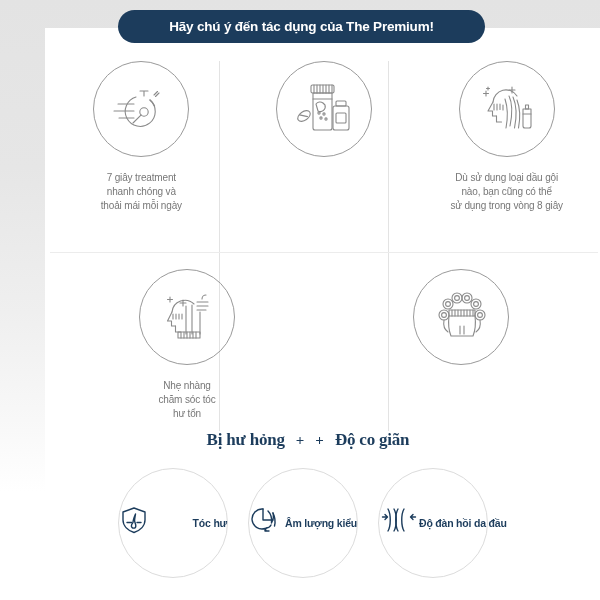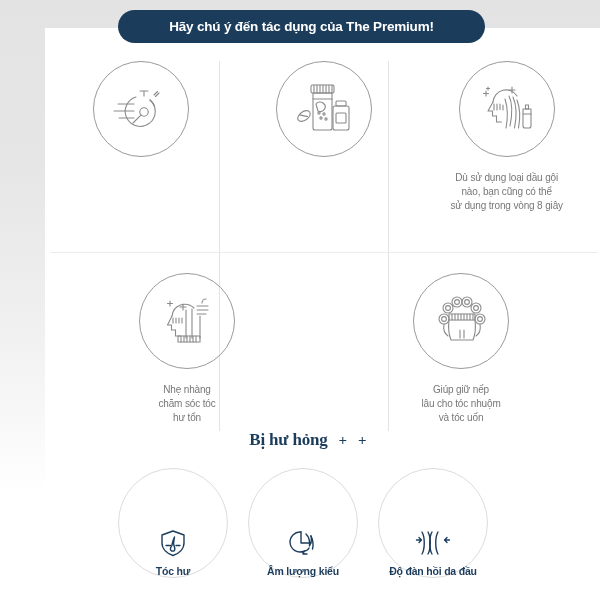--- a/index.html
+++ b/index.html
@@ -62,21 +62,21 @@
     height: 370px;
   }
   .grid-row {
     position: absolute;
     left: 0;
     width: 548px;
     height: 185px;
     display: flex;
   }
   .grid-row.row1 { top: 0; }
-  .grid-row.row2 { top: 198px; align-items: center; }
+  .grid-row.row2 { top: 208px; }
 
   .feature-cell {
     flex: 1 1 0;
     position: relative;
     display: flex;
     flex-direction: column;
     align-items: center;
   }
   .feature-cell .circle {
     width: 96px;
@@ -154,23 +154,22 @@
   }
   .benefit {
     position: absolute;
     top: 0;
     width: 110px;
     height: 110px;
     border: 1px solid #dcdcdc;
     border-radius: 50%;
     background: transparent;
     display: flex;
-    flex-direction: column;
-    align-items: center;
-    justify-content: flex-end;
+    align-items: center;
+    justify-content: space-between;
     box-sizing: border-box;
   }
   .benefit.b1 { left: 0px; }
   .benefit.b2 { left: 130px; }
   .benefit.b3 { left: 260px; }
   .benefit .bicon {
     height: 30px;
     display: flex;
     align-items: center;
     justify-content: center;
@@ -212,20 +211,23 @@
               <path d="M40 20 A15 15 0 1 1 26 17"></path>
               <path d="M40 20 A15 15 0 0 1 44.5 26" stroke-width="1.4"></path>
               <circle cx="34" cy="32" r="4.2"></circle>
               <path d="M31.2 34.8 L23 43"></path>
               <path d="M30 11 h8 M34 11 v5"></path>
               <path d="M44 15 l3.5 -3.5 M45.5 16.5 l3.5 -3.5"></path>
               <path d="M8 24 h16 M4 31 h20 M9 38 h15"></path>
             </svg>
           </span>
         </div>
+        <div class="caption">7 giây treatment
+nhanh chóng và
+thoải mái mỗi ngày</div>
       </div>
 
       <div class="feature-cell">
         <div class="circle">
           <span>
             <svg width="60" height="58" viewBox="0 0 60 58" fill="none" stroke="#8a8a8a" stroke-width="1.1" stroke-linecap="round" stroke-linejoin="round">
               <rect x="17" y="5" width="23" height="8" rx="1.5"></rect>
               <path d="M20 5 v8 M23 5 v8 M26 5 v8 M29 5 v8 M32 5 v8 M35 5 v8 M38 5 v8"></path>
               <path d="M19 13 h19 v35 a2 2 0 0 1 -2 2 h-15 a2 2 0 0 1 -2 -2 z"></path>
               <path d="M19 19 h19"></path>
@@ -316,31 +318,29 @@
               <circle cx="50" cy="27" r="2.4"></circle>
               <path d="M19 22 h26 v6 h-26 z"></path>
               <path d="M22 22 v6 M25 22 v6 M28 22 v6 M31 22 v6 M34 22 v6 M37 22 v6 M40 22 v6 M43 22 v6"></path>
               <path d="M19 28 c-1 8 0 15 2 20 h22 c2 -5 3 -12 2 -20"></path>
               <path d="M30 38 v8 M34 38 v8"></path>
               <path d="M14 32 c-1 6 1 10 4 12"></path>
               <path d="M50 32 c1 6 -1 10 -4 12"></path>
             </svg>
           </span>
         </div>
-        <div class="caption">Giúp giữ nếp
-lâu cho tóc nhuộm
-và tóc uốn</div>
       </div>
     </div>
   </div>
 
   <div id="plus-row">
     <span class="term">Bị hư hỏng</span>
     <span class="plus">+</span>
     <span class="plus">+</span>
+    <span class="term">Độ co giãn</span>
   </div>
 
   <div id="benefit-row">
 
     <div class="benefit b1">
       <div class="bicon">
         <svg width="30" height="30" viewBox="0 0 30 30" fill="none" stroke="#1c3c5c" stroke-width="1.4" stroke-linecap="round" stroke-linejoin="round">
           <path d="M15 3 L26 7 v8 c0 6 -5 10.5 -11 12.5 C9 25.5 4 21 4 15 V7 z"></path>
           <path d="M16.5 9 c-1.5 3.5 -2.5 6.5 -2.5 8.5 0 0 -1.6 1.6 -1.6 3.4 a2.2 2.2 0 0 0 4.4 0 c0 -2.6 -1.2 -3.3 -1.2 -5.2 0 -2.2 0.6 -4.5 0.9 -6.7z"></path>
           <path d="M8 17.5 h4.5 M18 17.5 h4"></path>

